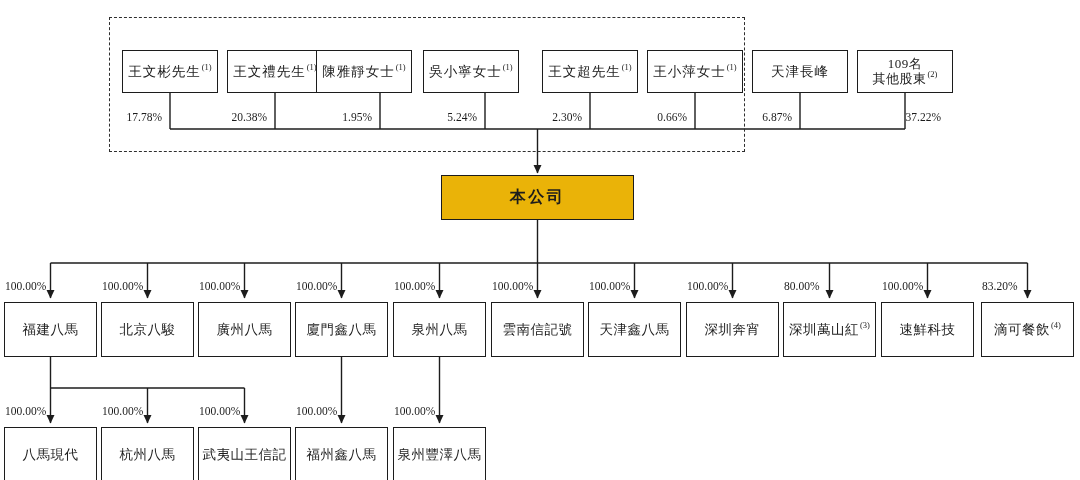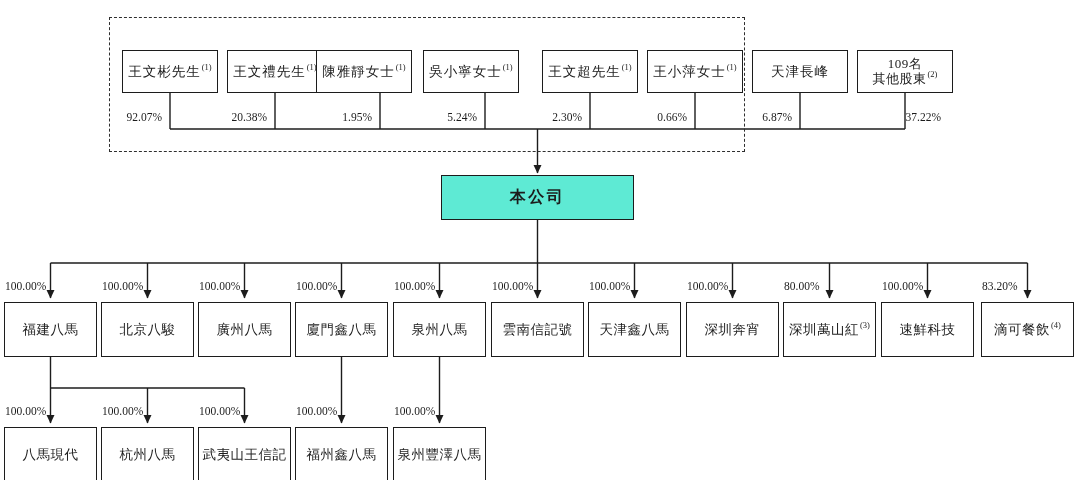--- a/index.html
+++ b/index.html
@@ -17,21 +17,21 @@
     position:absolute;box-sizing:border-box;border:1.6px solid #1c1c1c;background:#ffffff;
     display:flex;align-items:center;justify-content:center;text-align:center;
     font-size:13.5px;letter-spacing:1px;line-height:1.15;
   }
   .box sup{font-size:8.5px;letter-spacing:0;line-height:0;margin-left:1px;}
   .sh{top:50px;width:96px;height:43px;}
   .sub{width:93px;height:55px;letter-spacing:0.5px;}
   .row2{top:302px;}
   .row3{top:427px;}
   .company{
-    left:441px;top:175px;width:193px;height:45px;background:#5eead4;
+    left:441px;top:175px;width:193px;height:45px;background:#eab308;
     font-weight:bold;font-size:16px;letter-spacing:2.5px;border-width:1.8px;
   }
   .pct{position:absolute;font-size:11.5px;letter-spacing:0;white-space:nowrap;}
   .pct-r{top:111px;width:75px;text-align:right;}
   .pct-l2{top:280px;width:80px;text-align:left;}
   .pct-l3{top:405px;width:80px;text-align:left;}
   .two-line{font-size:13px;letter-spacing:0.5px;}
 </style>
 </head>
 <body>
@@ -104,21 +104,21 @@
   <div class="box sh" style="left:752px">
     <span>天津長峰</span>
   </div>
   <div class="box sh two-line" style="left:857px">
     <span>
       <span style="display:block">109名</span>
       <span style="display:block"><span>其他股東</span><sup>(2)</sup></span>
     </span>
   </div>
 
-  <div class="pct pct-r" style="left:87px">92.07%</div>
+  <div class="pct pct-r" style="left:87px">17.78%</div>
   <div class="pct pct-r" style="left:192px">20.38%</div>
   <div class="pct pct-r" style="left:297px">1.95%</div>
   <div class="pct pct-r" style="left:402px">5.24%</div>
   <div class="pct pct-r" style="left:507px">2.30%</div>
   <div class="pct pct-r" style="left:612px">0.66%</div>
   <div class="pct pct-r" style="left:717px">6.87%</div>
   <div class="pct pct-r" style="left:866px">37.22%</div>
 
   <div class="box company">
     <span>本公司</span>

